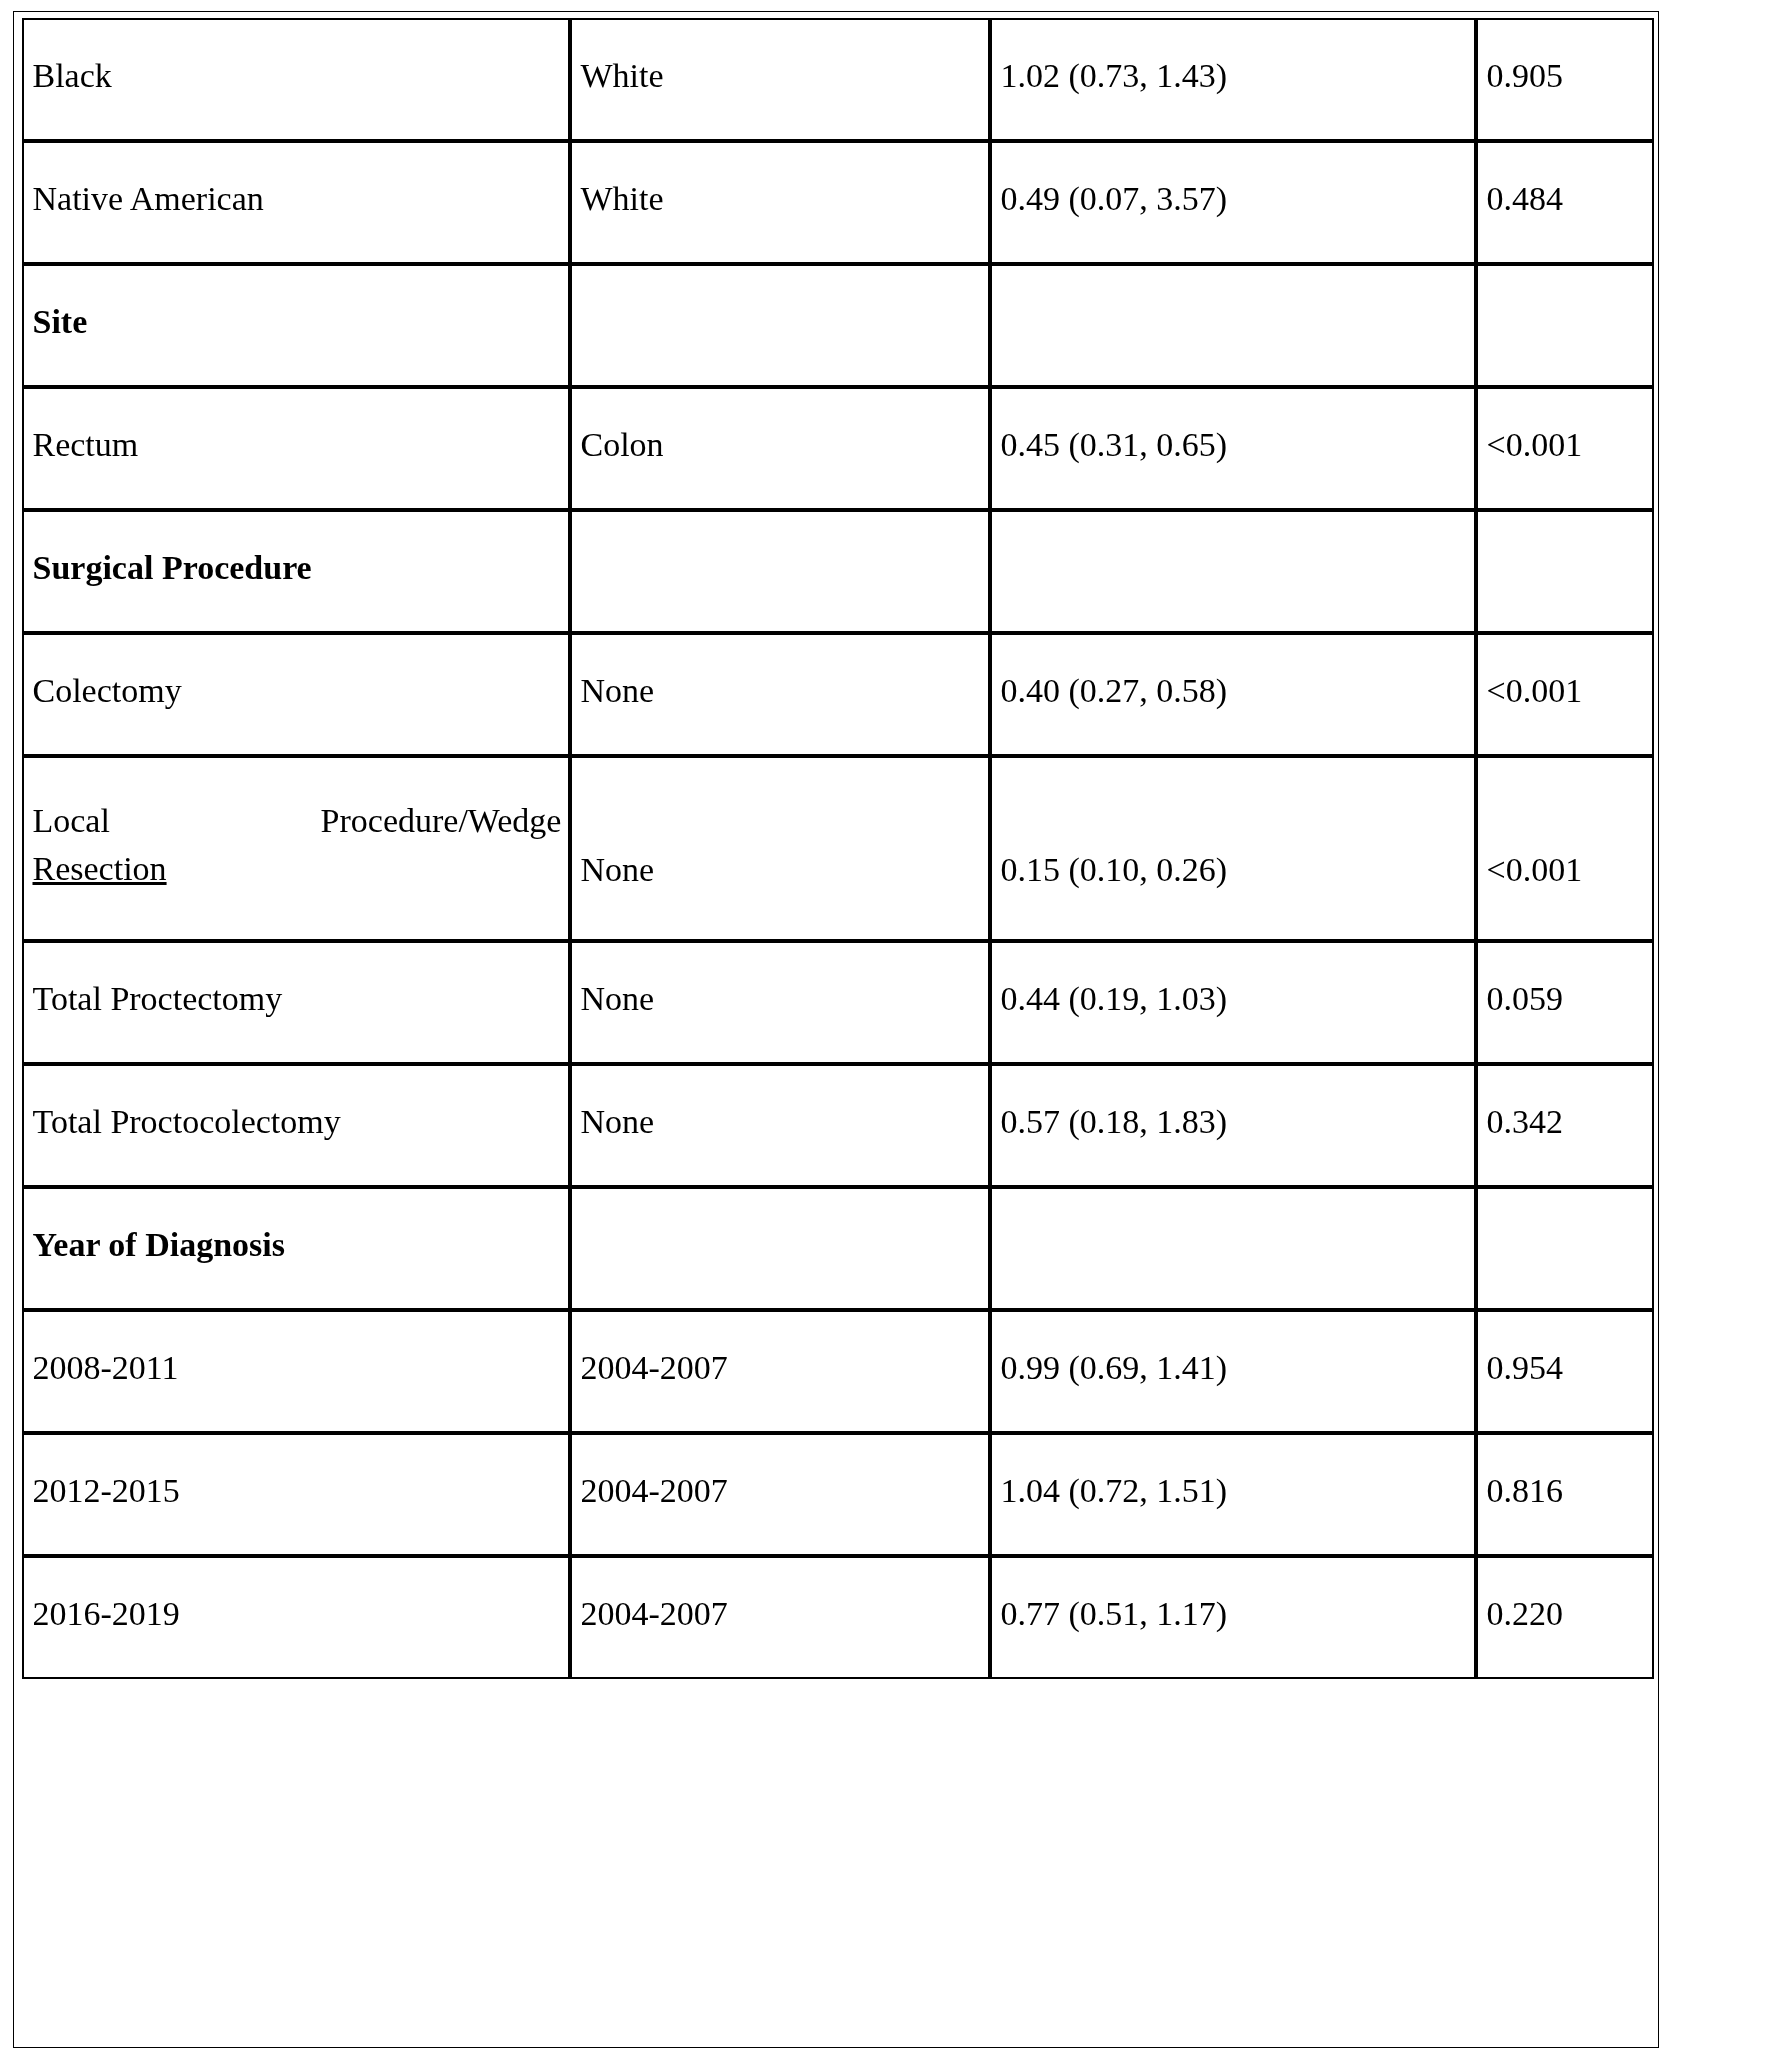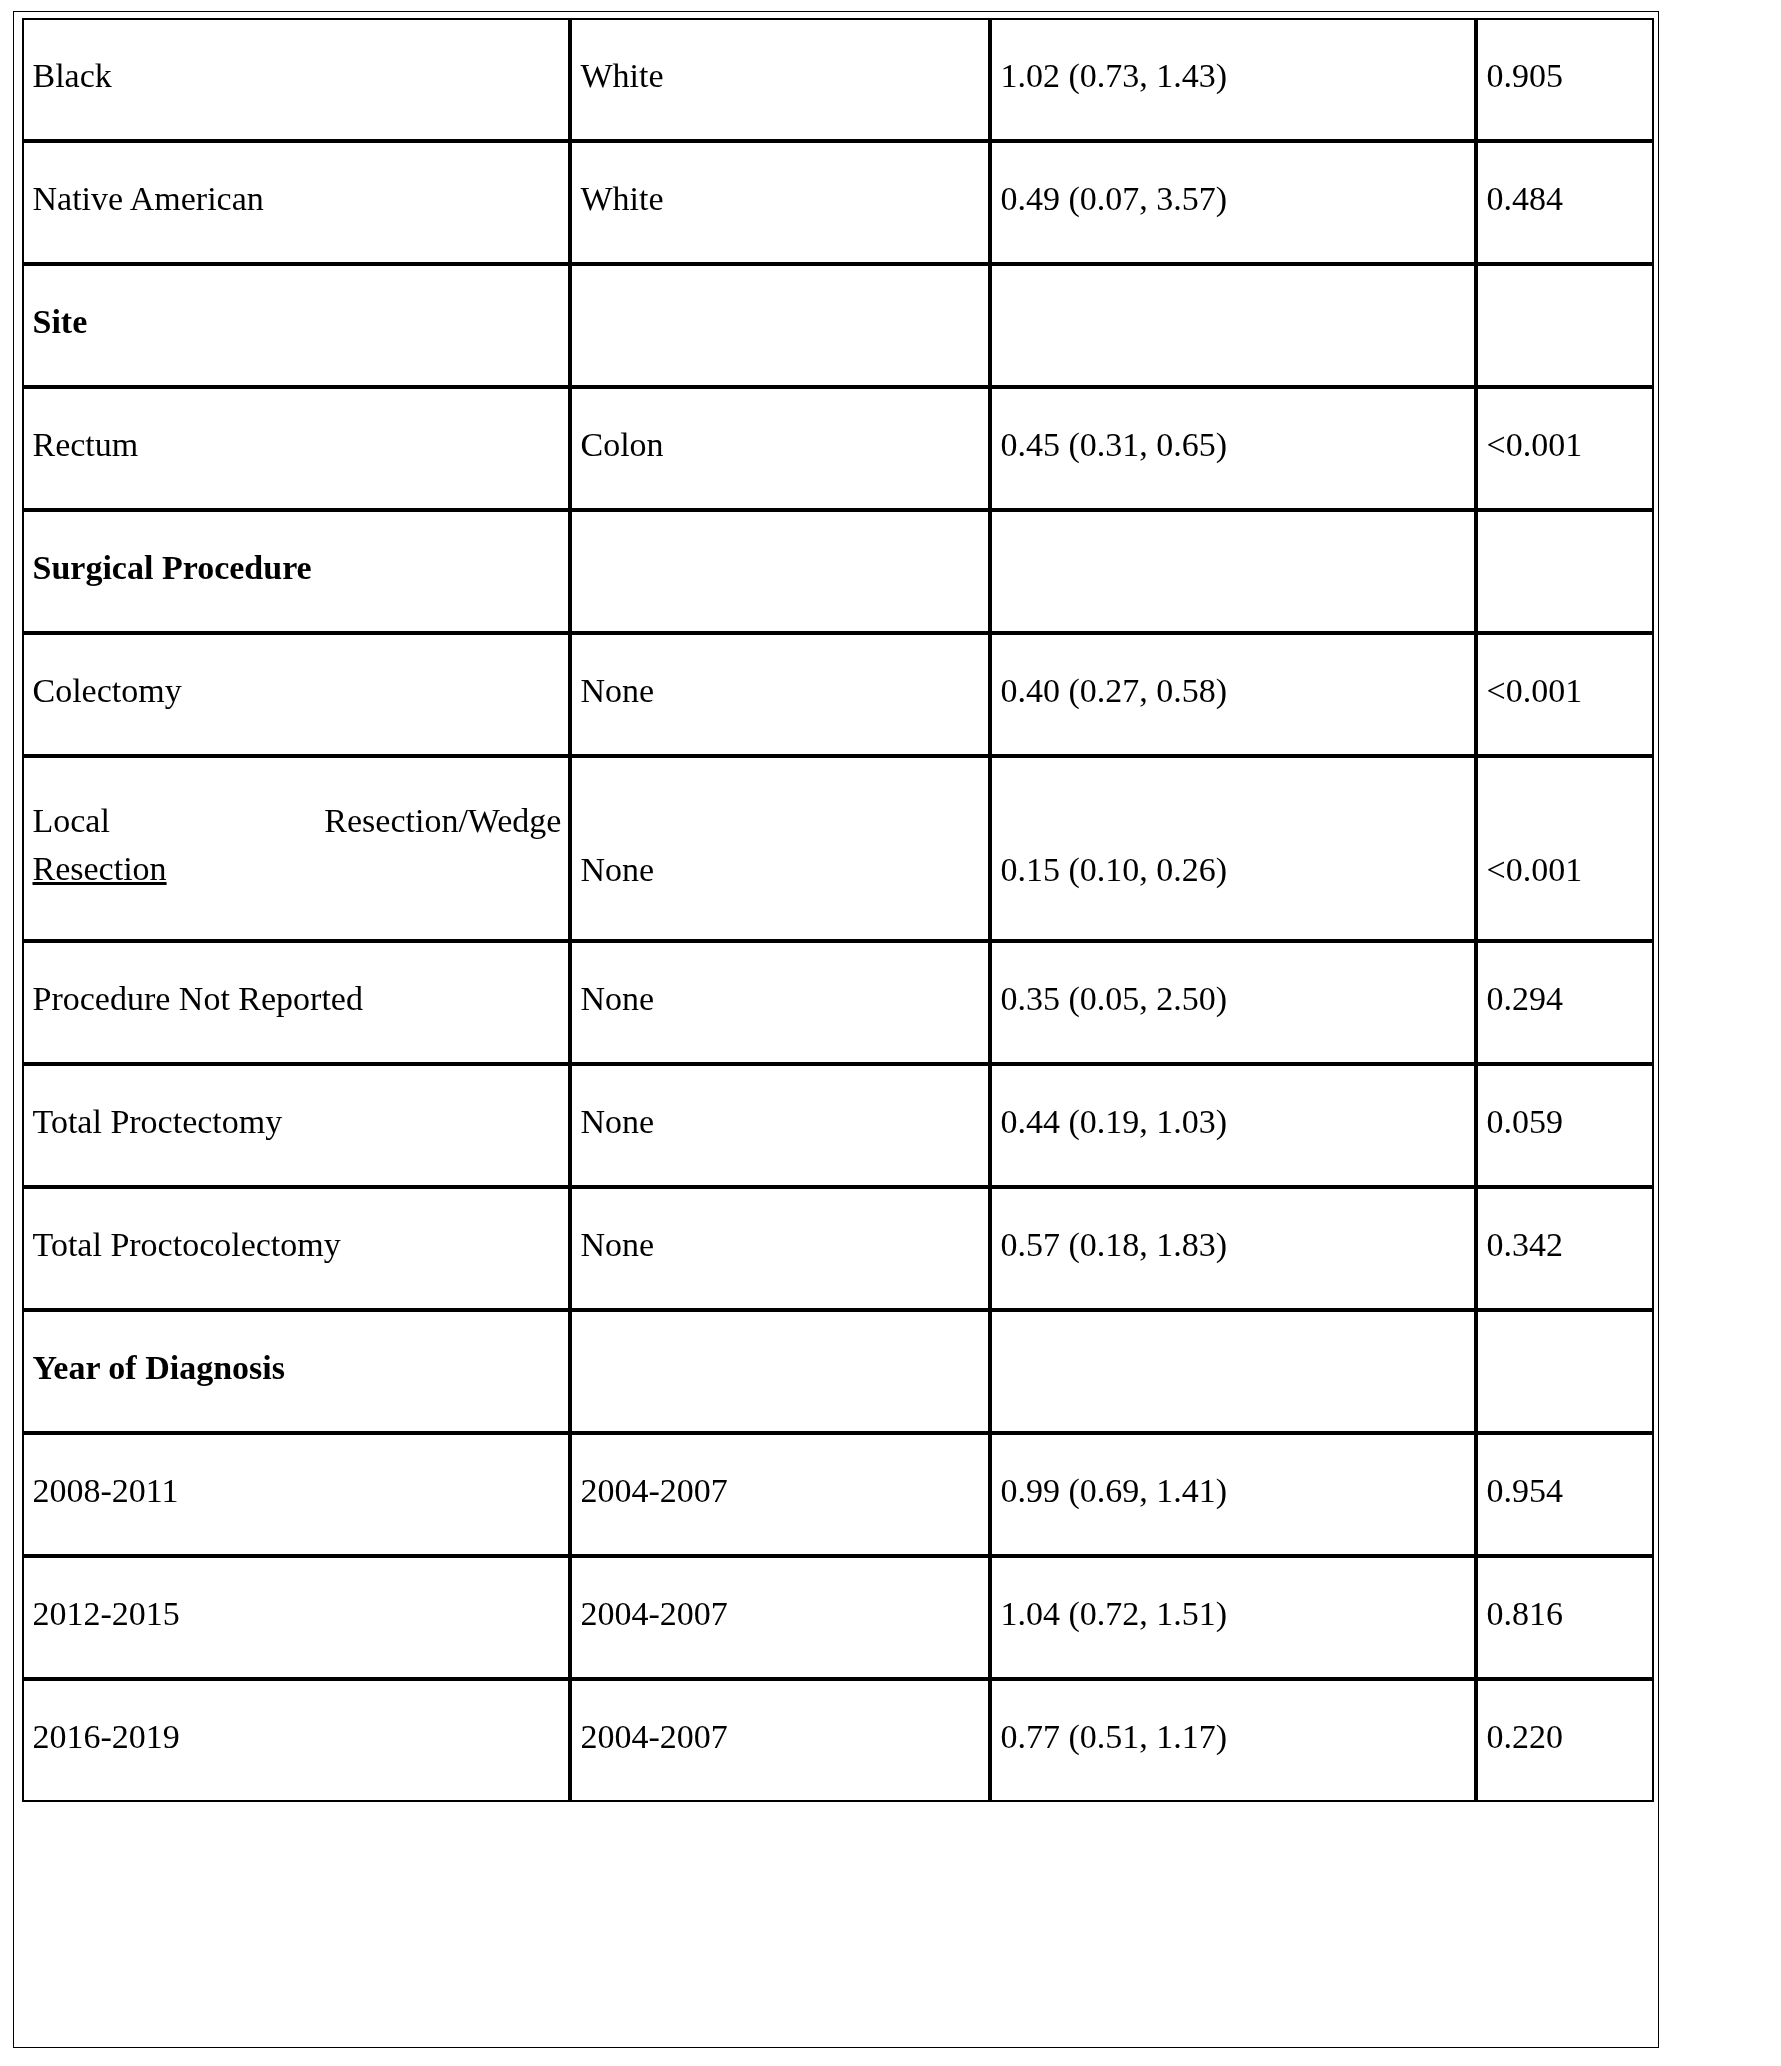--- a/index.html
+++ b/index.html
@@ -189,49 +189,35 @@
           <span class="cell-inner">0.40 (0.27, 0.58)</span>
         </td>
       <td>
           <span class="cell-inner">&lt;0.001</span>
         </td>
     </tr>
 
     <tr class="row-tall">
       <td>
         <span class="justify-block">
-          <span class="jline">Local Resection/Wedge</span>
+          <span class="jline">Local Procedure/Wedge</span>
           <span class="jline last">Resection</span>
         </span>
       </td>
       <td>
           <span class="cell-inner pad-mid">None</span>
         </td>
       <td>
           <span class="cell-inner pad-mid">0.15 (0.10, 0.26)</span>
         </td>
       <td>
           <span class="cell-inner pad-mid">&lt;0.001</span>
         </td>
     </tr>
 
-    <tr class="row-std">
-      <td>
-          <span class="cell-inner">Procedure Not Reported</span>
-        </td>
-      <td>
-          <span class="cell-inner">None</span>
-        </td>
-      <td>
-          <span class="cell-inner">0.35 (0.05, 2.50)</span>
-        </td>
-      <td>
-          <span class="cell-inner">0.294</span>
-        </td>
-    </tr>
 
     <tr class="row-std">
       <td>
           <span class="cell-inner">Total Proctectomy</span>
         </td>
       <td>
           <span class="cell-inner">None</span>
         </td>
       <td>
           <span class="cell-inner">0.44 (0.19, 1.03)</span>

